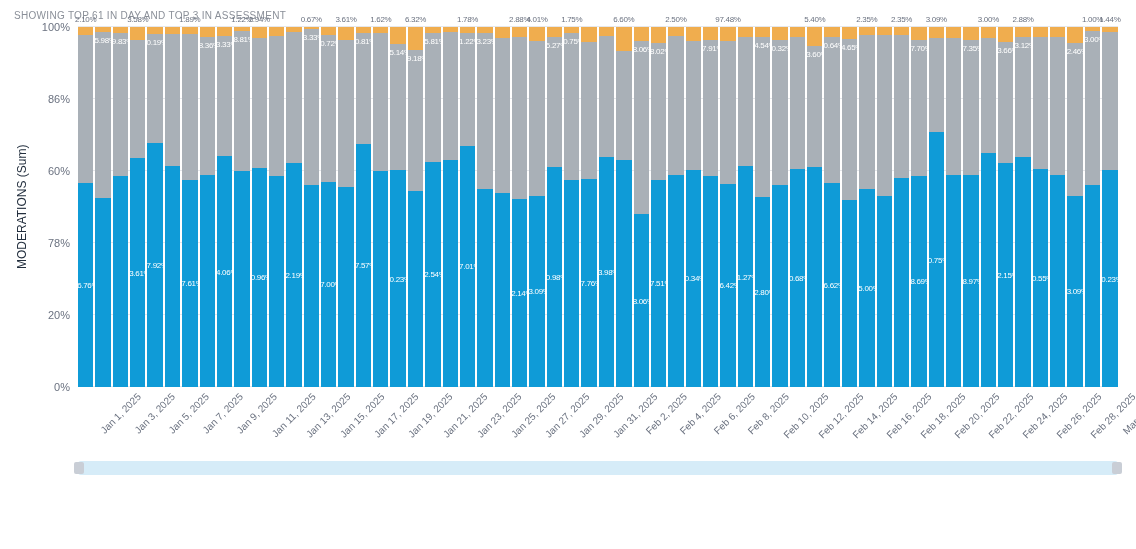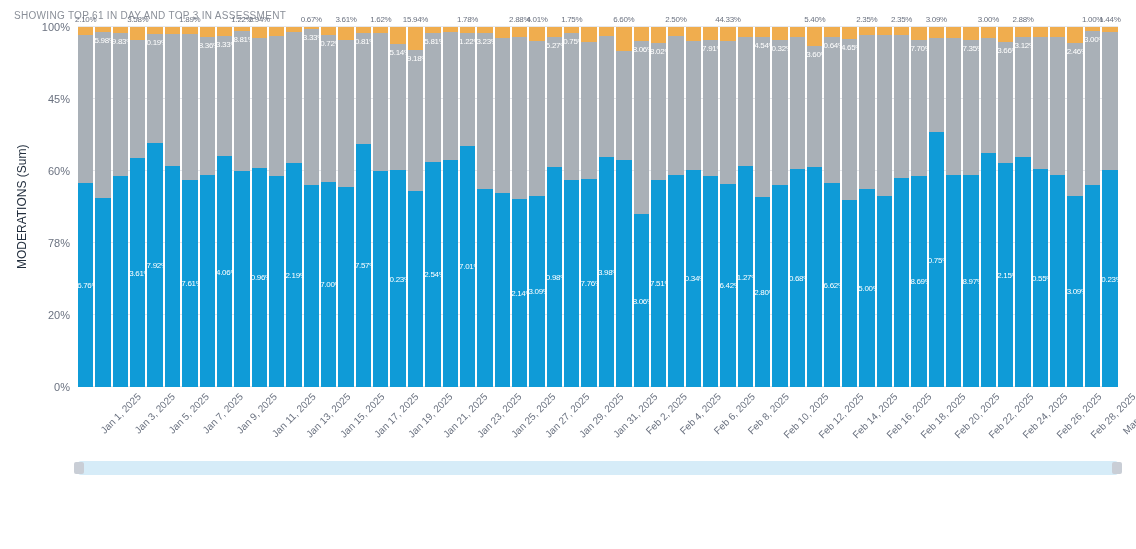--- a/index.html
+++ b/index.html
@@ -33,21 +33,21 @@
 <div class="wrap">
   <div class="subtitle">SHOWING TOP 61 IN DAY AND TOP 3 IN ASSESSMENT</div>
 
   <div class="plot">
     <div class="yaxis-label">MODERATIONS (Sum)</div>
     <div class="yaxis" id="yaxis">
         <div class="ytick" style="bottom: 0%;">0%</div>
         <div class="ytick" style="bottom: 20%;">20%</div>
         <div class="ytick" style="bottom: 40%;">78%</div>
         <div class="ytick" style="bottom: 60%;">60%</div>
-        <div class="ytick" style="bottom: 80%;">45%</div>
+        <div class="ytick" style="bottom: 80%;">86%</div>
         <div class="ytick" style="bottom: 100%;">100%</div>
       </div>
     <div class="grid" id="grid">
         <div class="gline" style="bottom: 0%;"></div>
         <div class="gline" style="bottom: 20%;"></div>
         <div class="gline" style="bottom: 40%;"></div>
         <div class="gline" style="bottom: 60%;"></div>
         <div class="gline" style="bottom: 80%;"></div>
         <div class="gline" style="bottom: 100%;"></div>
       </div>
@@ -189,21 +189,21 @@
         <div class="col">
           <div class="seg rej" style="height: 4.63%;"></div>
           <div class="seg def" style="height: 35.14%;">
             <div class="lbl def">35.14%</div>
           </div>
           <div class="seg app" style="height: 60.23%;">
             <div class="lbl app">60.23%</div>
           </div>
         </div>
         <div class="col">
-          <div class="toplbl">15.94%</div>
+          <div class="toplbl">6.32%</div>
           <div class="seg rej" style="height: 6.32%;"></div>
           <div class="seg def" style="height: 39.18%;">
             <div class="lbl def">39.18%</div>
           </div>
           <div class="seg app" style="height: 54.5%;"></div>
         </div>
         <div class="col">
           <div class="seg rej" style="height: 1.65%;"></div>
           <div class="seg def" style="height: 35.81%;">
             <div class="lbl def">35.81%</div>
@@ -324,21 +324,21 @@
           </div>
         </div>
         <div class="col">
           <div class="seg rej" style="height: 3.59%;"></div>
           <div class="seg def" style="height: 37.91%;">
             <div class="lbl def">37.91%</div>
           </div>
           <div class="seg app" style="height: 58.5%;"></div>
         </div>
         <div class="col">
-          <div class="toplbl">44.33%</div>
+          <div class="toplbl">97.48%</div>
           <div class="seg rej" style="height: 3.77%;"></div>
           <div class="seg def" style="height: 39.81%;"></div>
           <div class="seg app" style="height: 56.42%;">
             <div class="lbl app">56.42%</div>
           </div>
         </div>
         <div class="col">
           <div class="seg rej" style="height: 2.73%;"></div>
           <div class="seg def" style="height: 36%;"></div>
           <div class="seg app" style="height: 61.27%;">

